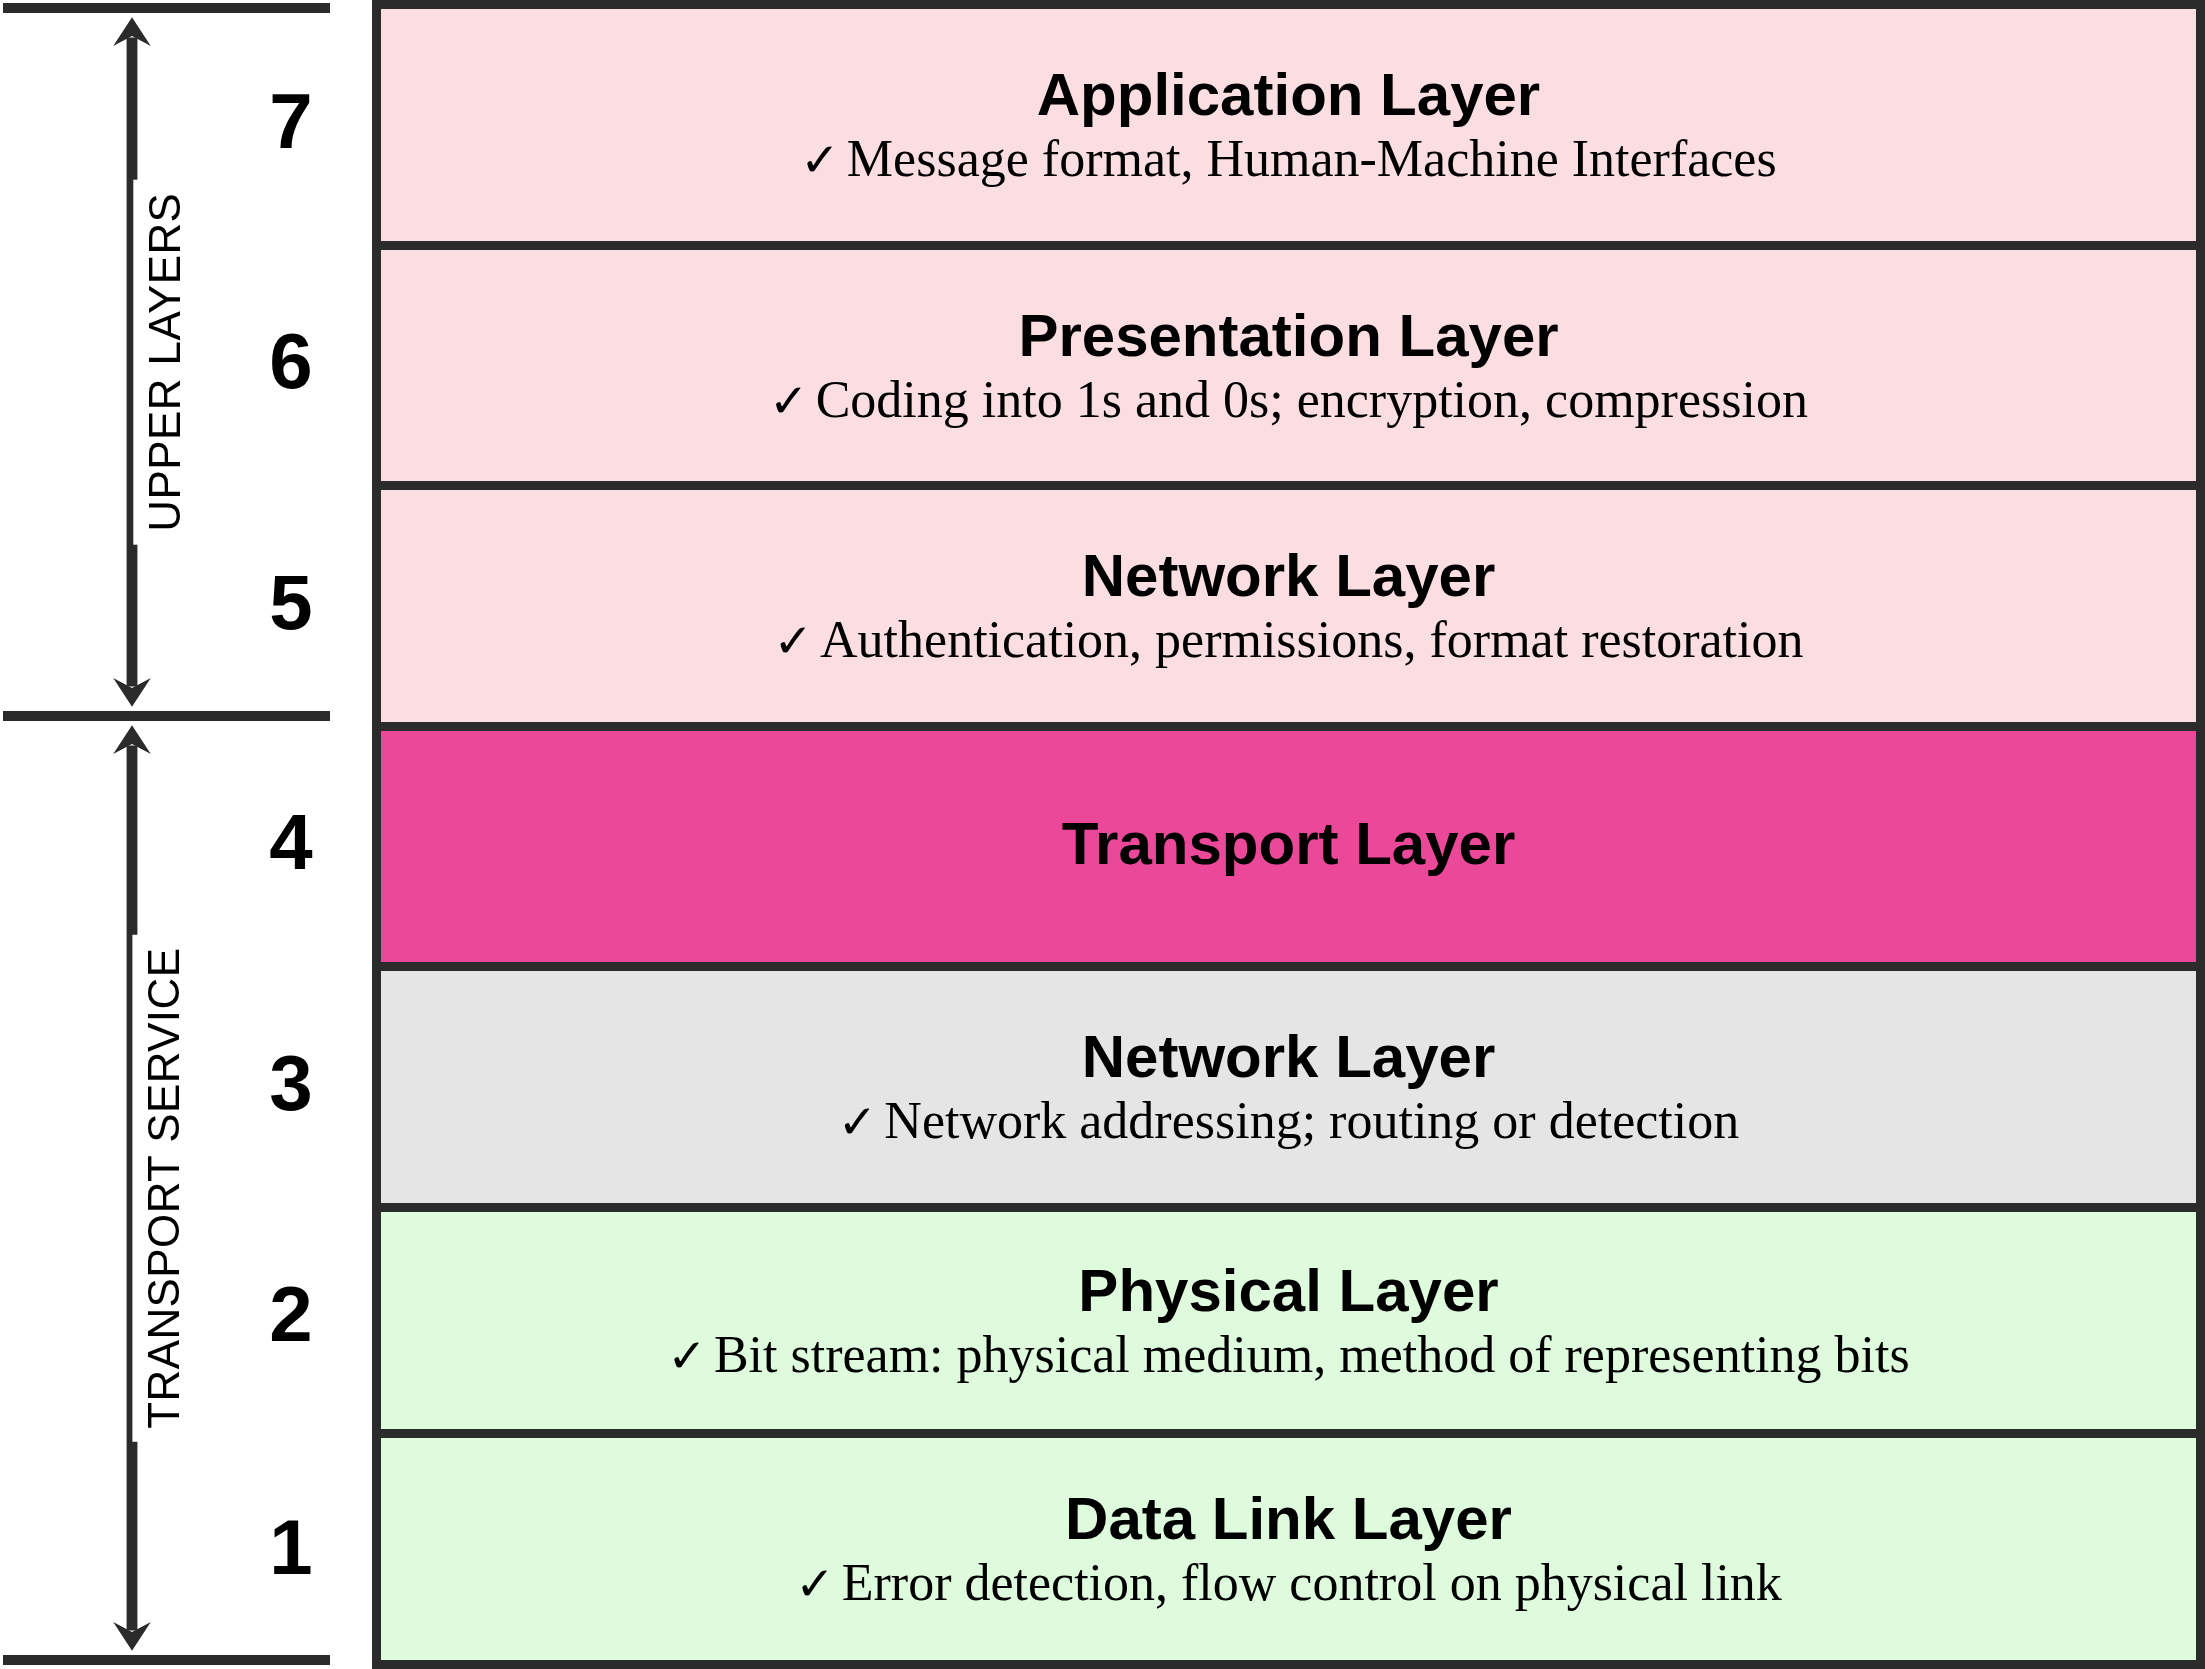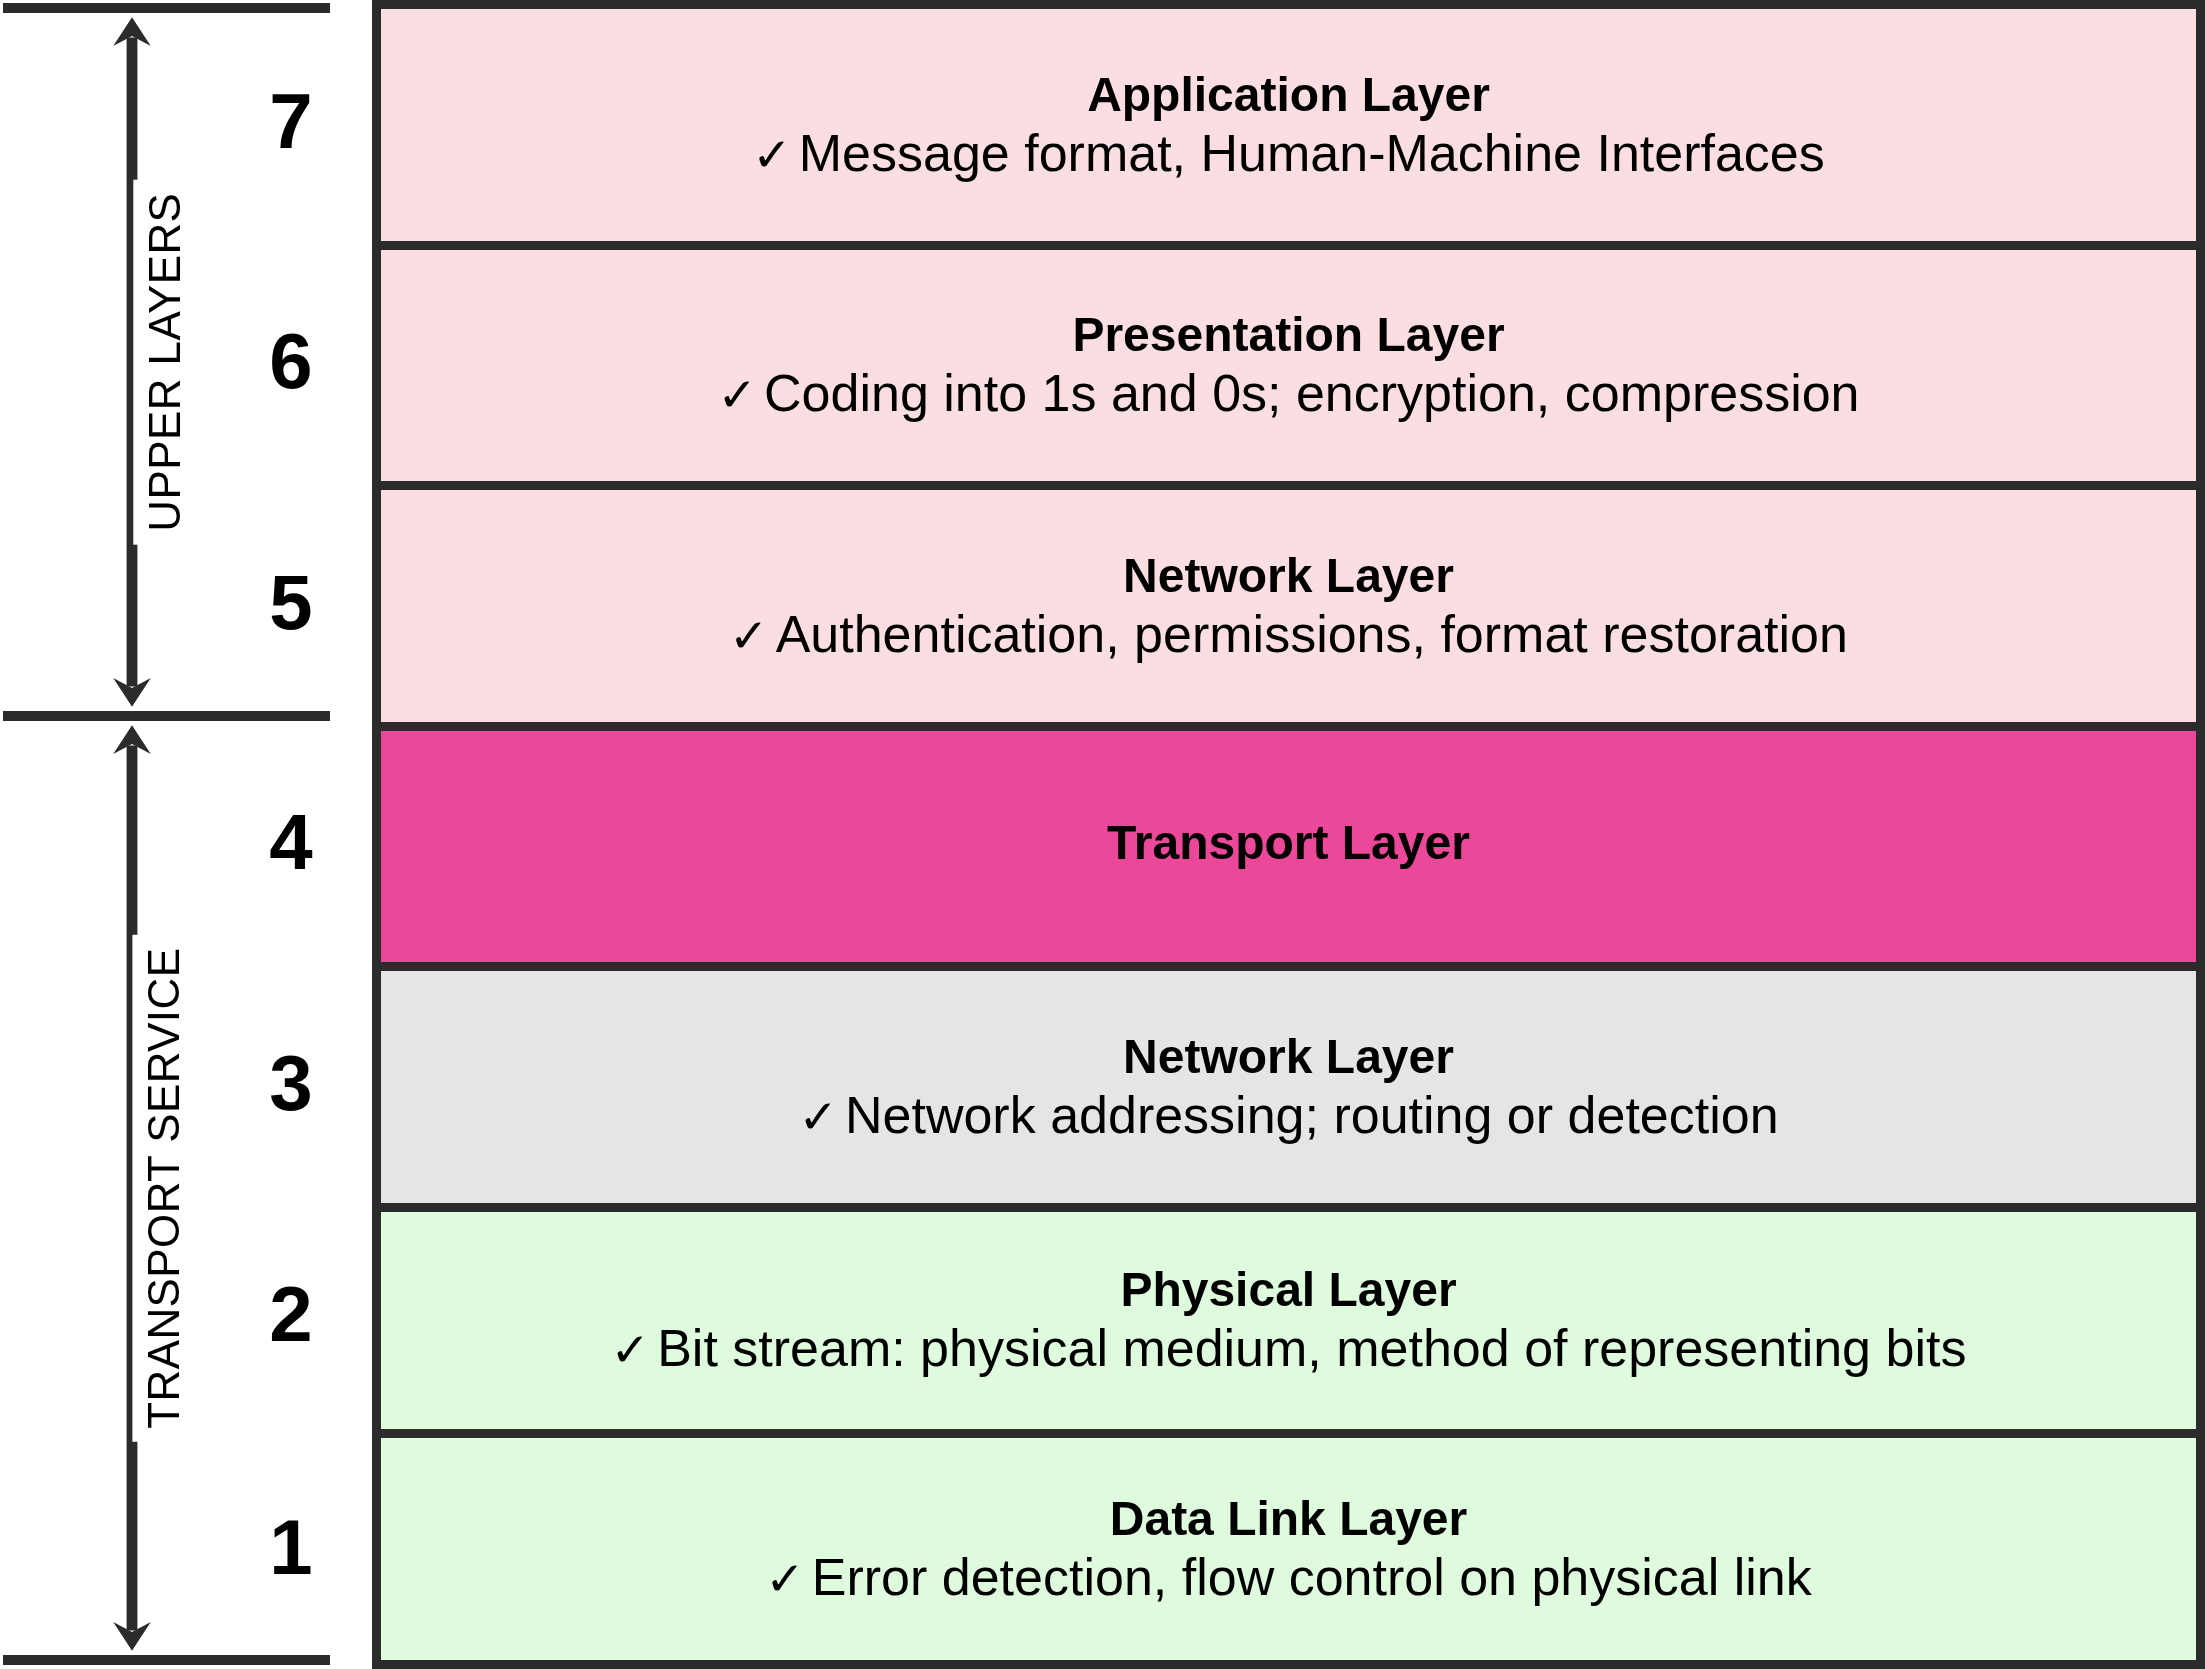--- a/index.html
+++ b/index.html
@@ -122,34 +122,35 @@
     border-bottom: 9.3px solid #2b2b2b;
     display: flex;
     flex-direction: column;
     align-items: center;
     justify-content: center;
     overflow: hidden;
   }
   .layer-box:last-child { border-bottom: none; }
 
   .layer-title {
-    font-size: 48px;
+    font-size: 60px;
     font-weight: bold;
     color: #000000;
     line-height: 1.05;
     text-align: center;
     margin-bottom: 5.7px;
   }
   .layer-desc {
     font-size: 52px;
     font-weight: 400;
     color: #000000;
     line-height: 1.05;
     text-align: left;
     white-space: nowrap;
+    font-family: Liberation Serif, serif;
   }
   .check {
     font-size: 47px;
     margin-right: 7.2px;
   }
 </style>
 </head>
 <body>
 
 <div id="stage">

